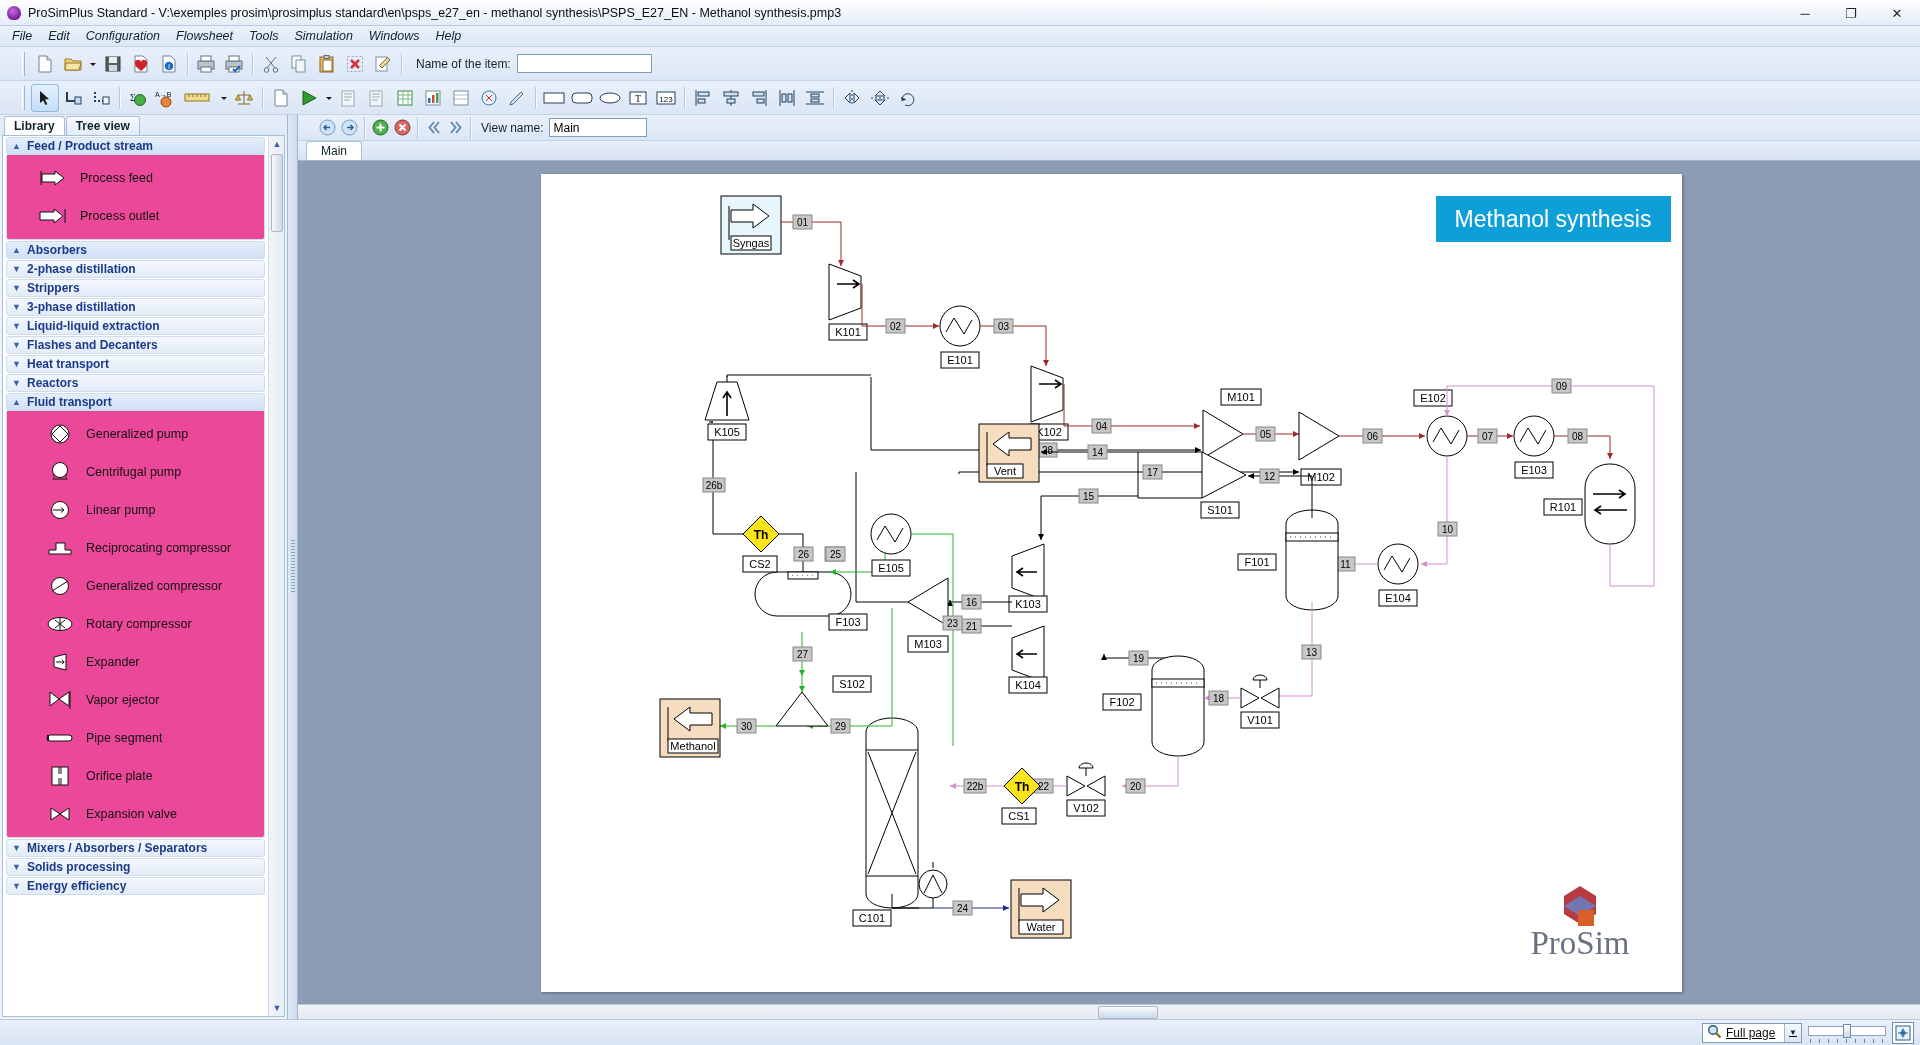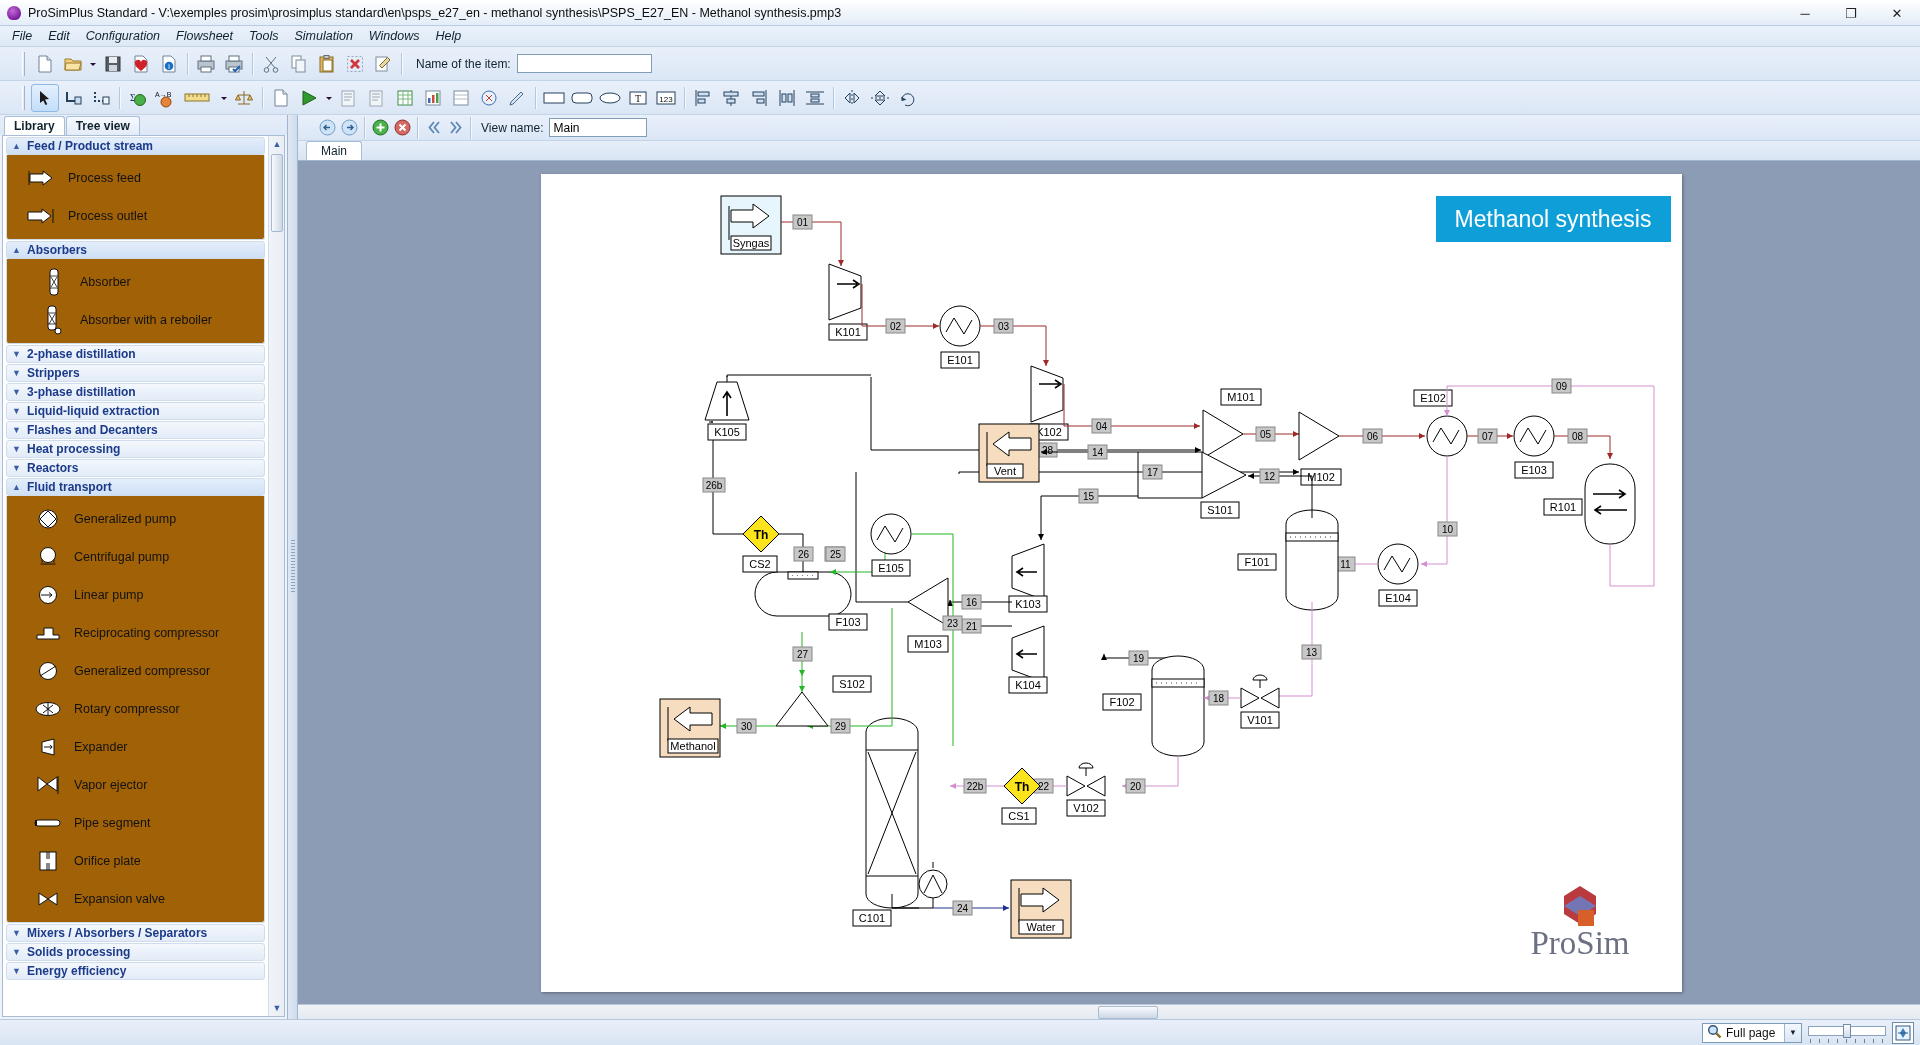--- a/index.html
+++ b/index.html
@@ -67,21 +67,21 @@
     overflow:hidden; position:relative;}
   #palscroll{ position:absolute; inset:0 16px 0 0; overflow:hidden;}
   .grp{ margin:1px 3px 1px 3px;}
   .ghead{ display:flex;align-items:center; gap:5px;
     background:linear-gradient(#f4f8fd,#e2ebf7); border:1px solid #cfdceb;
     border-radius:3px; padding:1px 5px; color:#1b3a8a; font-weight:bold; font-size:12px;
     height:18px;}
   .ghead.open{ background:linear-gradient(#e4eefb,#cfe0f5); }
   .chev{ font-size:9px; color:#3a5fa8; width:10px; display:inline-block;}
   .gbody{ border:1px solid #cfdceb; border-top:none; border-radius:0 0 3px 3px;
-    background:#a16207; padding:4px 0 4px 4px;}
+    background:#ec4899; padding:4px 0 4px 16px;}
   .pitem{ display:flex;align-items:center; height:38px; padding-left:16px; gap:11px;}
   .pitem .pl{ font-size:12.5px;color:#111;}
   .picon{ width:30px;height:28px;flex:none;display:flex;align-items:center;justify-content:center;}
   #palvs{ position:absolute; right:0; top:0; bottom:0; width:16px;
     background:linear-gradient(90deg,#f0f3f7,#e9eef5); border-left:1px solid #cfdceb;}
   #palvs .thumb{ position:absolute; top:2px; left:2px; width:12px; height:78px;
     background:linear-gradient(90deg,#f7fafd,#ccd8e6); border:1px solid #a6b9cf; border-radius:2px;}
   #palvs .arr{ position:absolute; left:0; width:16px; height:16px; display:flex;
     align-items:center;justify-content:center; font-size:9px; color:#3a5fa8;}
   
@@ -100,21 +100,21 @@
   #sheet{ position:absolute; left:243px; top:13px; width:1141px; height:818px;
     background:#fff; box-shadow:1px 1px 3px rgba(0,0,0,.35);}
   #sheetsvg{ position:absolute; left:0; top:0;}
   #hscrollbar{ height:15px; background:linear-gradient(#f0f3f7,#e4eaf2);
     border-top:1px solid #b9c8da; position:relative;}
   #hscrollbar .hthumb{ position:absolute; left:800px; top:1px; height:13px; width:60px;
     background:linear-gradient(#f9fbfe,#ccd8e6); border:1px solid #a6b9cf;border-radius:2px;}
   
   #status{ height:26px; background:linear-gradient(#e9f0fa,#d9e4f3);
     border-top:1px solid #b9c8da; display:flex; align-items:center;
-    justify-content:flex-end; padding-right:6px; gap:6px;}
+    justify-content:flex-end; padding-right:6px; gap:6px;text-decoration:underline;}
   #zoomcombo{ height:20px; border:1px solid #7e9db9; background:#fff;
     display:flex; align-items:center; gap:4px; padding-left:4px; width:100px;}
   #zoomcombo .zl{ font-size:12px; color:#111; flex:1;}
   #zoomcombo .zarrow{ width:17px;height:18px;display:flex;align-items:center;
     justify-content:center; background:linear-gradient(#f4f8fd,#dbe6f4);
     border-left:1px solid #9fb6d0; font-size:8px;color:#123;}
   #slider{ width:78px; height:20px; position:relative;}
   #slider .track{ position:absolute;left:0;right:0;top:3px;height:10px;
     background:#fff;border:1px solid #8ba3bf;}
   #slider .knob{ position:absolute;left:35px;top:1px;width:8px;height:14px;
@@ -474,41 +474,20 @@
               <span class="pl">Process outlet</span>
             </div>
           </div>
         </div>
 
         <div class="grp">
           <div class="ghead open">
             <span class="chev">▲</span>
             <span>Absorbers</span>
           </div>
-          <div class="gbody">
-            <div class="pitem" style="padding-left:28px">
-              <span class="picon">
-                <svg width="14" height="30" viewBox="0 0 14 30">
-                    <rect x="3" y="2" width="8" height="26" rx="3" fill="#fff" stroke="#111"></rect>
-                    <path d="M3 9h8M3 21h8M4 10l6 10M10 10L4 20" stroke="#111" stroke-width=".8"></path>
-                  </svg>
-              </span>
-              <span class="pl">Absorber</span>
-            </div>
-            <div class="pitem" style="padding-left:28px">
-              <span class="picon">
-                <svg width="18" height="30" viewBox="0 0 18 30">
-                    <rect x="3" y="1" width="8" height="24" rx="3" fill="#fff" stroke="#111"></rect>
-                    <path d="M3 8h8M3 19h8M4 9l6 10M10 9L4 19" stroke="#111" stroke-width=".8"></path>
-                    <circle cx="13" cy="26" r="3" fill="#fff" stroke="#111"></circle>
-                  </svg>
-              </span>
-              <span class="pl">Absorber with a reboiler</span>
-            </div>
-          </div>
         </div>
 
         <div class="grp">
           <div class="ghead">
             <span class="chev">▼</span>
             <span>2-phase distillation</span>
           </div>
         </div>
         <div class="grp">
           <div class="ghead">
@@ -530,21 +509,21 @@
         </div>
         <div class="grp">
           <div class="ghead">
             <span class="chev">▼</span>
             <span>Flashes and Decanters</span>
           </div>
         </div>
         <div class="grp">
           <div class="ghead">
             <span class="chev">▼</span>
-            <span>Heat processing</span>
+            <span>Heat transport</span>
           </div>
         </div>
         <div class="grp">
           <div class="ghead">
             <span class="chev">▼</span>
             <span>Reactors</span>
           </div>
         </div>
 
         <div class="grp">

